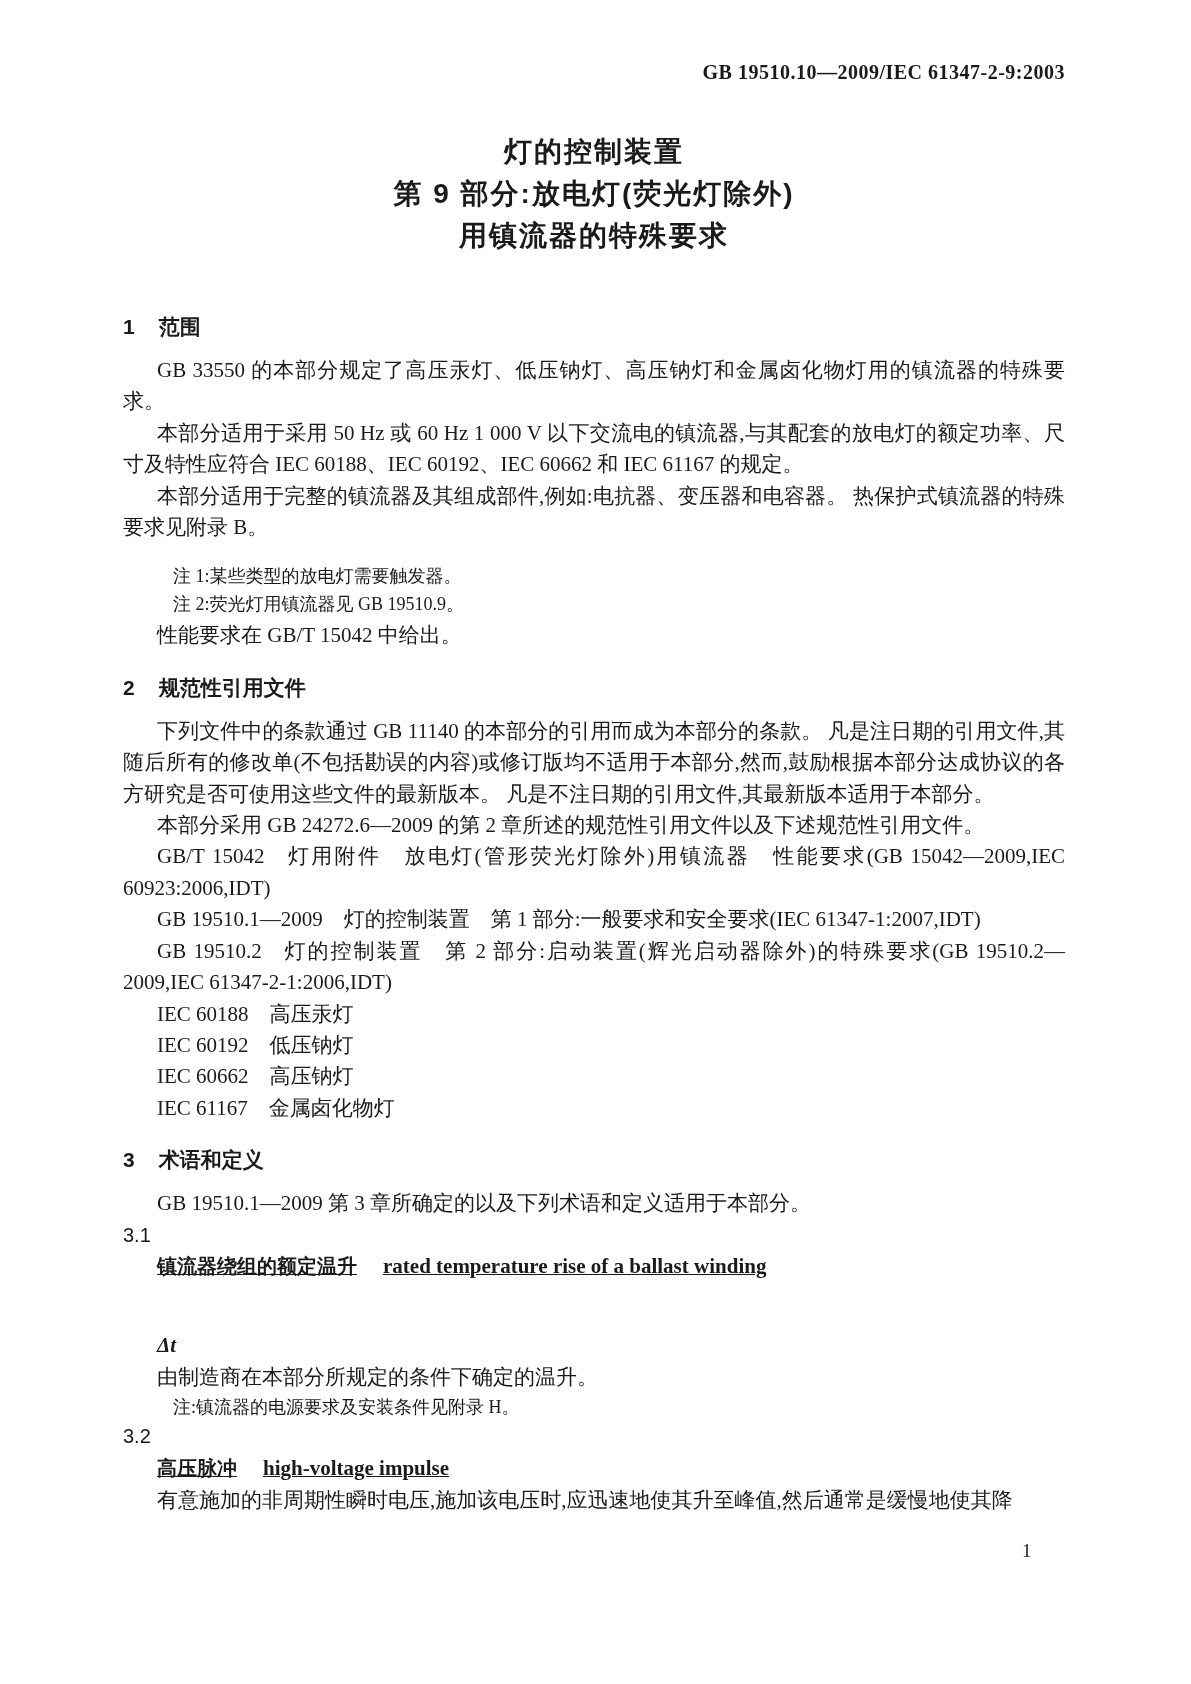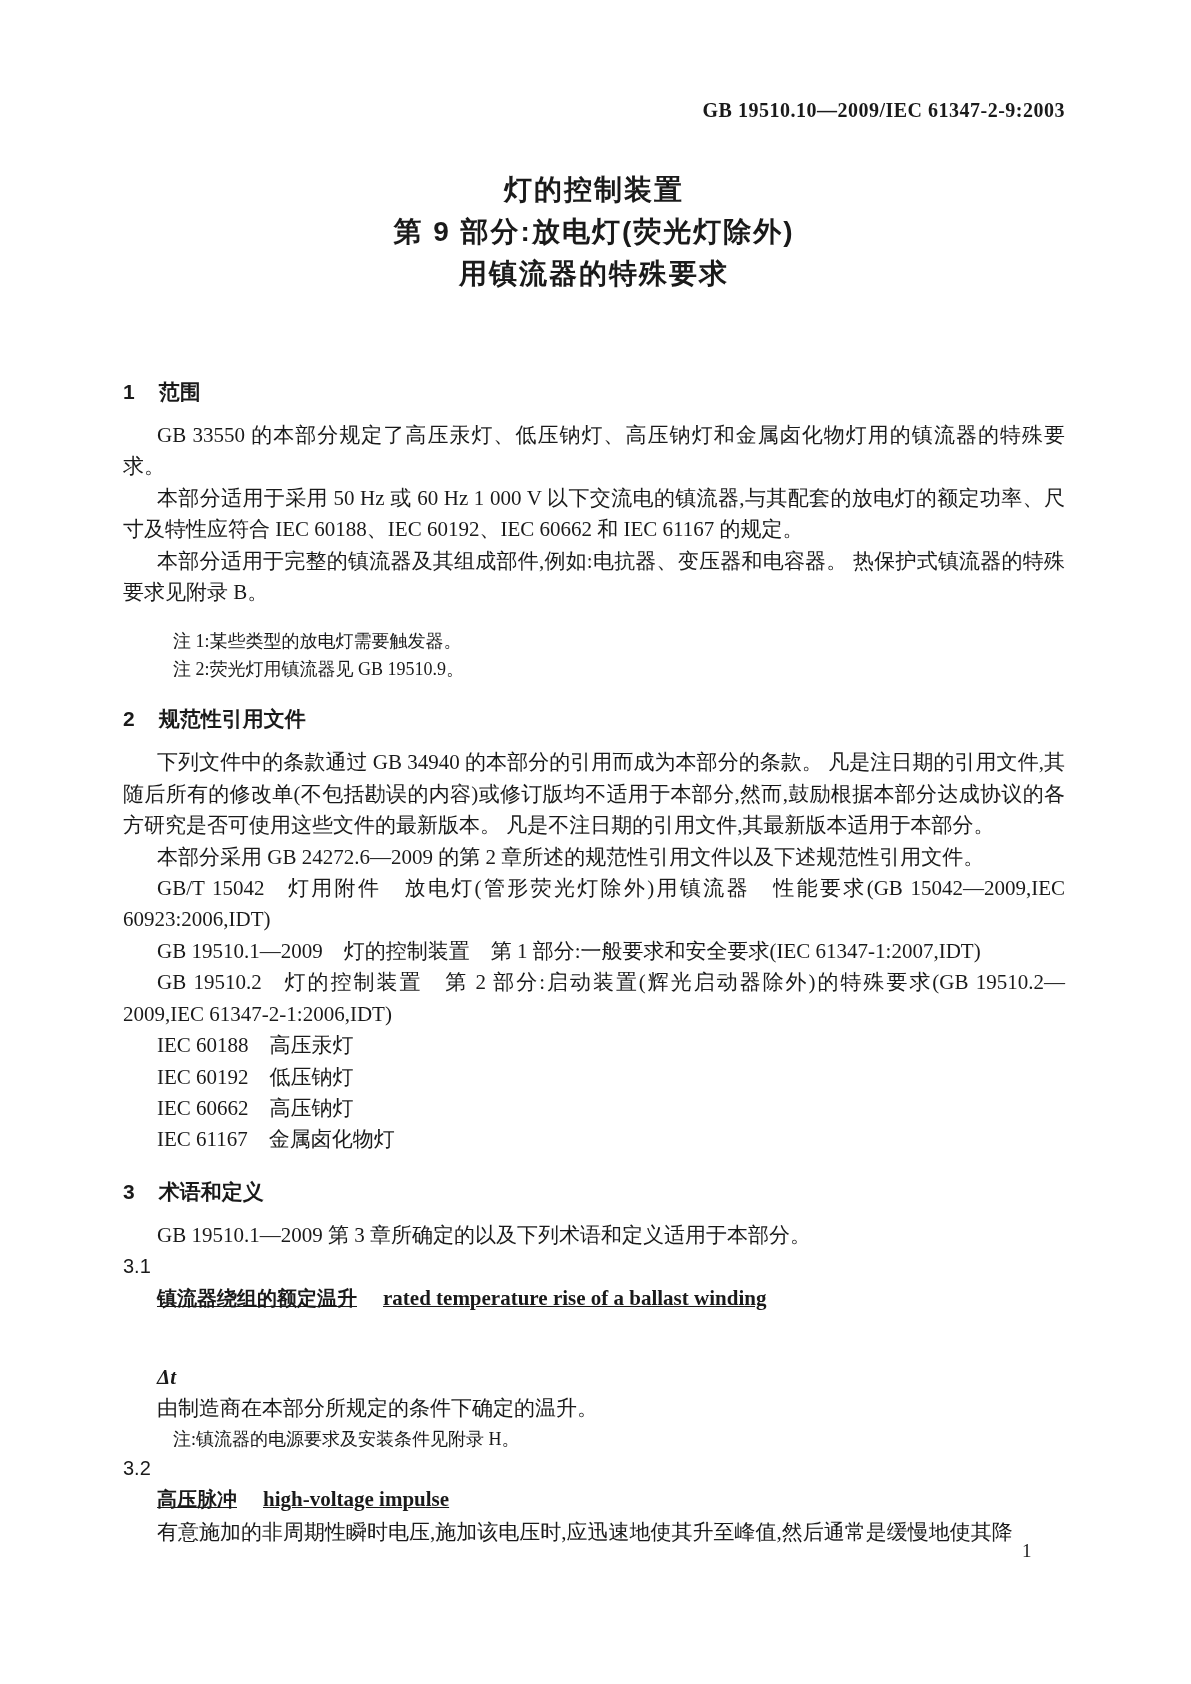--- a/index.html
+++ b/index.html
@@ -9,21 +9,21 @@
     width:1191px; height:1684px;
     background:#ffffff;
     color:#1a1a1a;
     overflow:hidden;
     font-family:"Liberation Serif", serif;
   }
   .content {
     position:absolute; left:123px; top:0; width:942px;
   }
   .doc-code {
-    padding-top:97px;
+    padding-top:59px;
     text-align:right;
     font-family:"Liberation Serif", serif;
     font-weight:bold;
     font-size:20px;
     line-height:26px;
     letter-spacing:0.5px;
   }
   .doc-title {
     margin-top:46px;
     text-align:center;
@@ -34,21 +34,21 @@
     letter-spacing:2px;
   }
   .sec-heading {
     margin-top:19px;
     margin-bottom:12px;
     font-family:"Liberation Sans", sans-serif;
     font-weight:bold;
     font-size:21px;
     line-height:33px;
   }
-  .sec-heading.first { margin-top:80px; }
+  .sec-heading.first { margin-top:53px; }
   .sec-heading .sec-num { margin-right:24px; }
   .body-p {
     font-size:21px;
     line-height:31.4px;
     text-indent:34px;
     text-align:justify;
     font-family:"Liberation Serif", serif;
   }
   .note {
     font-size:18px;
@@ -114,25 +114,26 @@
     <div class="sec-heading first">
       <span class="sec-num">1</span><span>范围</span>
     </div>
     <p class="body-p">GB 33550 的本部分规定了高压汞灯、低压钠灯、高压钠灯和金属卤化物灯用的镇流器的特殊要求。</p>
     <p class="body-p">本部分适用于采用 50 Hz 或 60 Hz 1 000 V 以下交流电的镇流器,与其配套的放电灯的额定功率、尺寸及特性应符合 IEC 60188、IEC 60192、IEC 60662 和 IEC 61167 的规定。</p>
     <p class="body-p">本部分适用于完整的镇流器及其组成部件,例如:电抗器、变压器和电容器。 热保护式镇流器的特殊要求见附录 B。</p>
     <div class="notes-block">
       <div class="note">注 1:某些类型的放电灯需要触发器。</div>
       <div class="note">注 2:荧光灯用镇流器见 GB 19510.9。</div>
     </div>
+    <p class="body-p after-notes">性能要求在 GB/T 15042 中给出。</p>
 
     <div class="sec-heading">
       <span class="sec-num">2</span><span>规范性引用文件</span>
     </div>
-    <p class="body-p">下列文件中的条款通过 GB 34940 的本部分的引用而成为本部分的条款。 凡是注日期的引用文件,其随后所有的修改单(不包括勘误的内容)或修订版均不适用于本部分,然而,鼓励根据本部分达成协议的各方研究是否可使用这些文件的最新版本。 凡是不注日期的引用文件,其最新版本适用于本部分。</p>
+    <p class="body-p">下列文件中的条款通过 GB 11140 的本部分的引用而成为本部分的条款。 凡是注日期的引用文件,其随后所有的修改单(不包括勘误的内容)或修订版均不适用于本部分,然而,鼓励根据本部分达成协议的各方研究是否可使用这些文件的最新版本。 凡是不注日期的引用文件,其最新版本适用于本部分。</p>
     <p class="body-p">本部分采用 GB 24272.6—2009 的第 2 章所述的规范性引用文件以及下述规范性引用文件。</p>
     <p class="body-p">GB/T 15042 灯用附件 放电灯(管形荧光灯除外)用镇流器 性能要求(GB 15042—2009,IEC 60923:2006,IDT)</p>
     <p class="body-p">GB 19510.1—2009 灯的控制装置 第 1 部分:一般要求和安全要求(IEC 61347-1:2007,IDT)</p>
     <p class="body-p">GB 19510.2 灯的控制装置 第 2 部分:启动装置(辉光启动器除外)的特殊要求(GB 19510.2—2009,IEC 61347-2-1:2006,IDT)</p>
     <p class="body-p">IEC 60188 高压汞灯</p>
     <p class="body-p">IEC 60192 低压钠灯</p>
     <p class="body-p">IEC 60662 高压钠灯</p>
     <p class="body-p">IEC 61167 金属卤化物灯</p>
 
     <div class="sec-heading">

